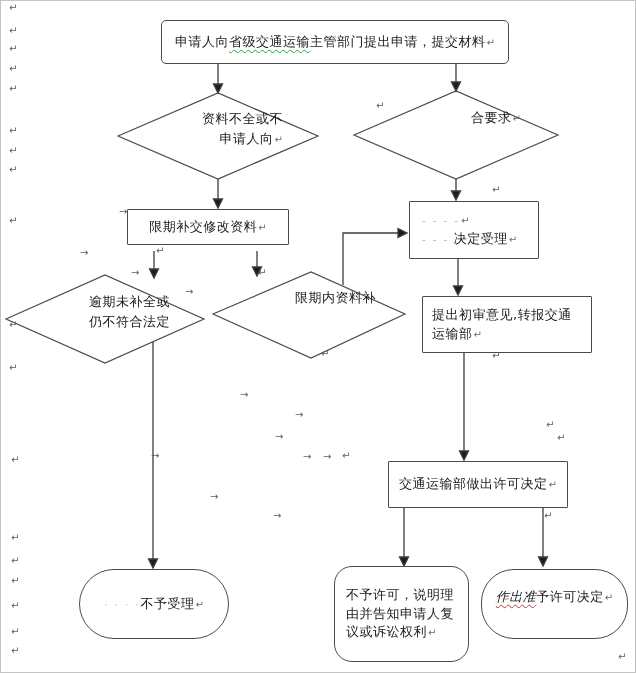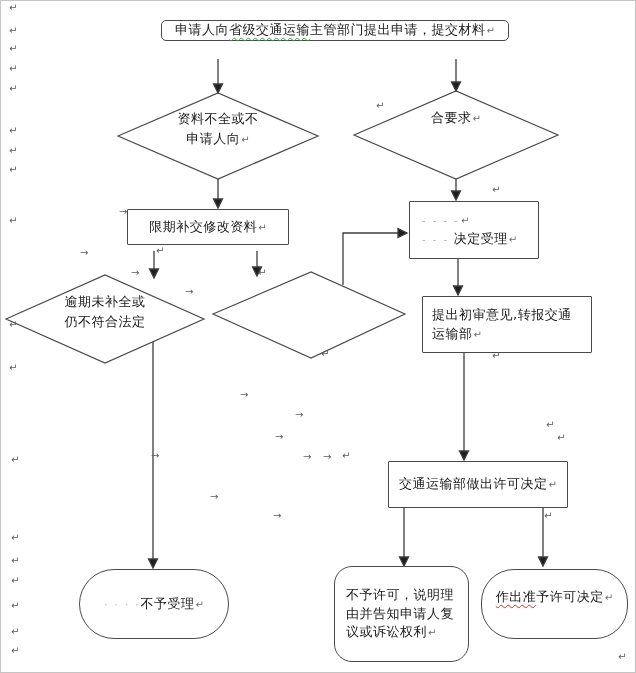--- a/index.html
+++ b/index.html
@@ -8,26 +8,26 @@
     border:1px solid #c4c4c4;box-sizing:border-box;overflow:hidden;
     font-family:"DejaVu Sans","Liberation Sans",sans-serif;color:#1a1a1a;
   }
   svg.wires{position:absolute;left:0;top:0;width:636px;height:673px;}
   .shape{position:absolute;background:#fff;border:1px solid #4a4a4a;box-sizing:border-box;
          display:flex;flex-direction:column;justify-content:center;align-items:center;
          font-size:13px;line-height:1.45;letter-spacing:0.5px;}
   .rect{border-radius:1px;}
   .rounded{border-radius:5px;}
   .stadium{border-radius:36px;}
-  .dlabel{position:absolute;text-align:center;font-size:13px;line-height:1.5;letter-spacing:0.5px;}
+  .dlabel{position:absolute;text-align:right;font-size:13px;line-height:1.5;letter-spacing:0.5px;}
   .mark-inline{font-size:10px;color:#6b6b6b;letter-spacing:0;margin-left:1px;}
   .fmark{position:absolute;font-size:10px;color:#5d5d5d;line-height:1;}
   .dots{color:#a9b3c6;font-size:10px;letter-spacing:2px;}
   .wavy-green{text-decoration:underline wavy #2f9e44;text-decoration-thickness:1px;text-underline-offset:3px;}
-  .wavy-red{text-decoration:underline wavy #d03030;text-decoration-thickness:1px;text-underline-offset:3px;}
+  .wavy-red{text-decoration:underline wavy #d03030;text-decoration-thickness:1px;text-underline-offset:3px;font-style:italic;}
   .left-text{align-items:flex-start;text-align:left;}
 </style>
 </head>
 <body>
 
 <div class="canvas">
 
   <svg class="wires" viewBox="0 0 636 673">
 
     <polygon points="117,135 217,92 317,135 217,178" fill="#fff" stroke="#4a4a4a" stroke-width="1.2"></polygon>
@@ -56,38 +56,39 @@
       <path d="M458.5,450 L467.5,450 L463,459 Z"></path>
       <line x1="152" y1="341" x2="152" y2="559"></line>
       <path d="M147.5,558 L156.5,558 L152,567 Z"></path>
       <line x1="403" y1="507" x2="403" y2="557"></line>
       <path d="M398.5,556 L407.5,556 L403,565 Z"></path>
       <line x1="542" y1="507" x2="542" y2="557"></line>
       <path d="M537.5,556 L546.5,556 L542,565 Z"></path>
     </g>
   </svg>
 
-  <div class="shape rounded" style="left:160px;top:19px;width:348px;height:21px;">
+  <div class="shape rounded" style="left:160px;top:19px;width:348px;height:44px;">
     <div>
       <span>申请人向</span><span class="wavy-green">省级交通运输</span><span>主管部门提出申请，提交材料</span><span class="mark-inline">↵</span>
     </div>
   </div>
 
   <div class="dlabel" style="left:152px;top:108px;width:130px;">
     <div><span>资料不全或不</span></div>
     <div><span>申请人向</span><span class="mark-inline">↵</span></div>
   </div>
   <div class="dlabel" style="left:390px;top:107px;width:130px;">
     <div><span>合要求</span><span class="mark-inline">↵</span></div>
   </div>
   <div class="dlabel" style="left:39px;top:291px;width:130px;">
     <div><span>逾期未补全或</span></div>
     <div><span>仍不符合法定</span></div>
   </div>
   <div class="dlabel" style="left:245px;top:287px;width:130px;">
+    <div><span>限期内资料补</span></div>
   </div>
 
   <div class="shape rect" style="left:126px;top:208px;width:162px;height:36px;">
     <div>
       <span>限期补交修改资料</span><span class="mark-inline">↵</span>
     </div>
   </div>
 
   <div class="shape rect left-text" style="left:408px;top:200px;width:130px;height:58px;padding-left:12px;">
     <div>

